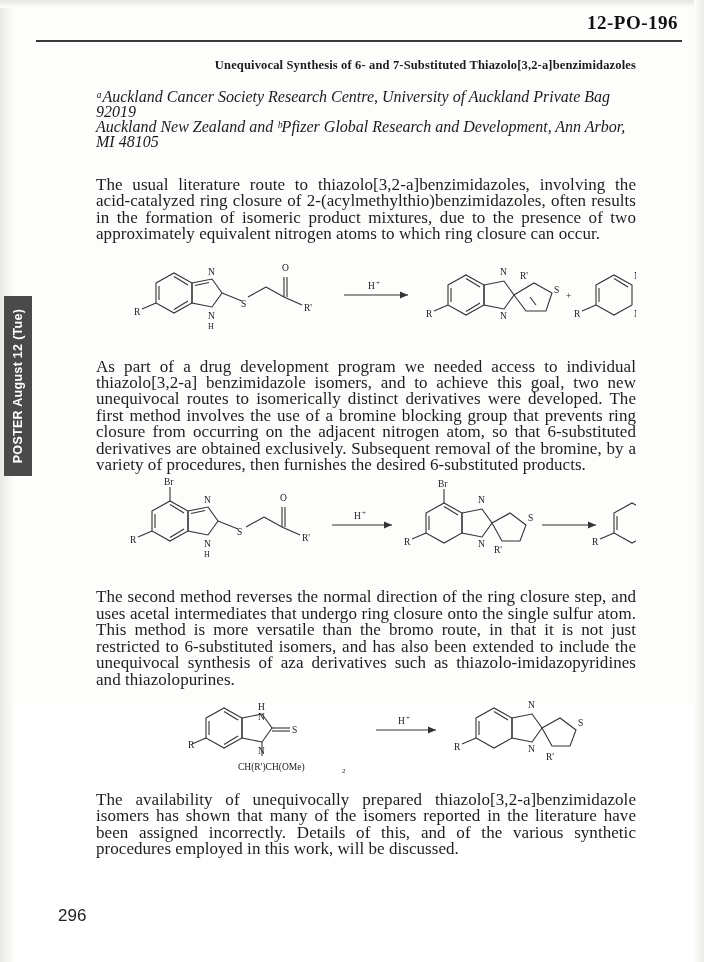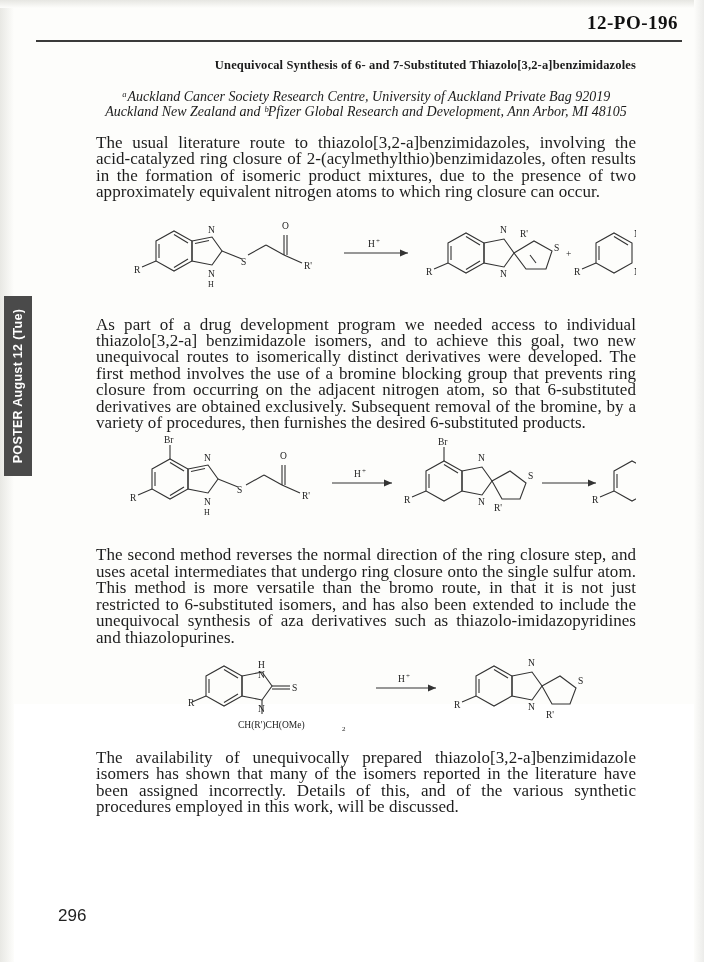--- a/index.html
+++ b/index.html
@@ -104,22 +104,21 @@
   }
 
   .authors {
     text-align: center;
     font-size: 12.5px;
     line-height: 17px;
     margin: 0 0 2px 0;
     color: #1b1b1b;
   }
   .affil {
-    text-align: center;
-    font-size: 14px;
+    font-size: 16px;
     font-style: italic;
     line-height: 15px;
     margin: 0;
     color: #1b1b1b;
   }
 
   .para {
     text-align: justify;
     font-size: 17px;
     line-height: 16.4px;
@@ -161,21 +160,21 @@
 
   <div class="side-tab">
     <span>POSTER August 12 (Tue)</span>
   </div>
 
   <div class="content">
 
     <h1 class="title">Unequivocal Synthesis of 6- and 7-Substituted Thiazolo[3,2-a]benzimidazoles</h1>
 
     <p class="affil">ᵃAuckland Cancer Society Research Centre, University of Auckland  Private Bag 92019</p>
-    <p class="affil" style="margin-bottom:16px;">Auckland New Zealand and ᵇPfizer Global Research and Development, Ann Arbor, MI 48105</p>
+    <p class="affil" style="margin-bottom:28px;">Auckland New Zealand and ᵇPfizer Global Research and Development, Ann Arbor, MI 48105</p>
 
     <p class="para">The usual literature route to thiazolo[3,2-a]benzimidazoles, involving the acid-catalyzed ring closure of 2-(acylmethylthio)benzimidazoles, often results in the formation of isomeric product mixtures, due to the presence of two approximately equivalent nitrogen atoms to which ring closure can occur.</p>
 
     <div class="scheme" style="height:110px;">
       <svg width="540" height="110" viewBox="0 0 540 110">
         <g stroke="#333" stroke-width="1.1" fill="none">
 
           <polygon points="60,40 78,30 96,40 96,60 78,70 60,60"></polygon>
           <line x1="63" y1="43" x2="63" y2="57"></line>
           <line x1="78" y1="33.5" x2="92" y2="42"></line>

